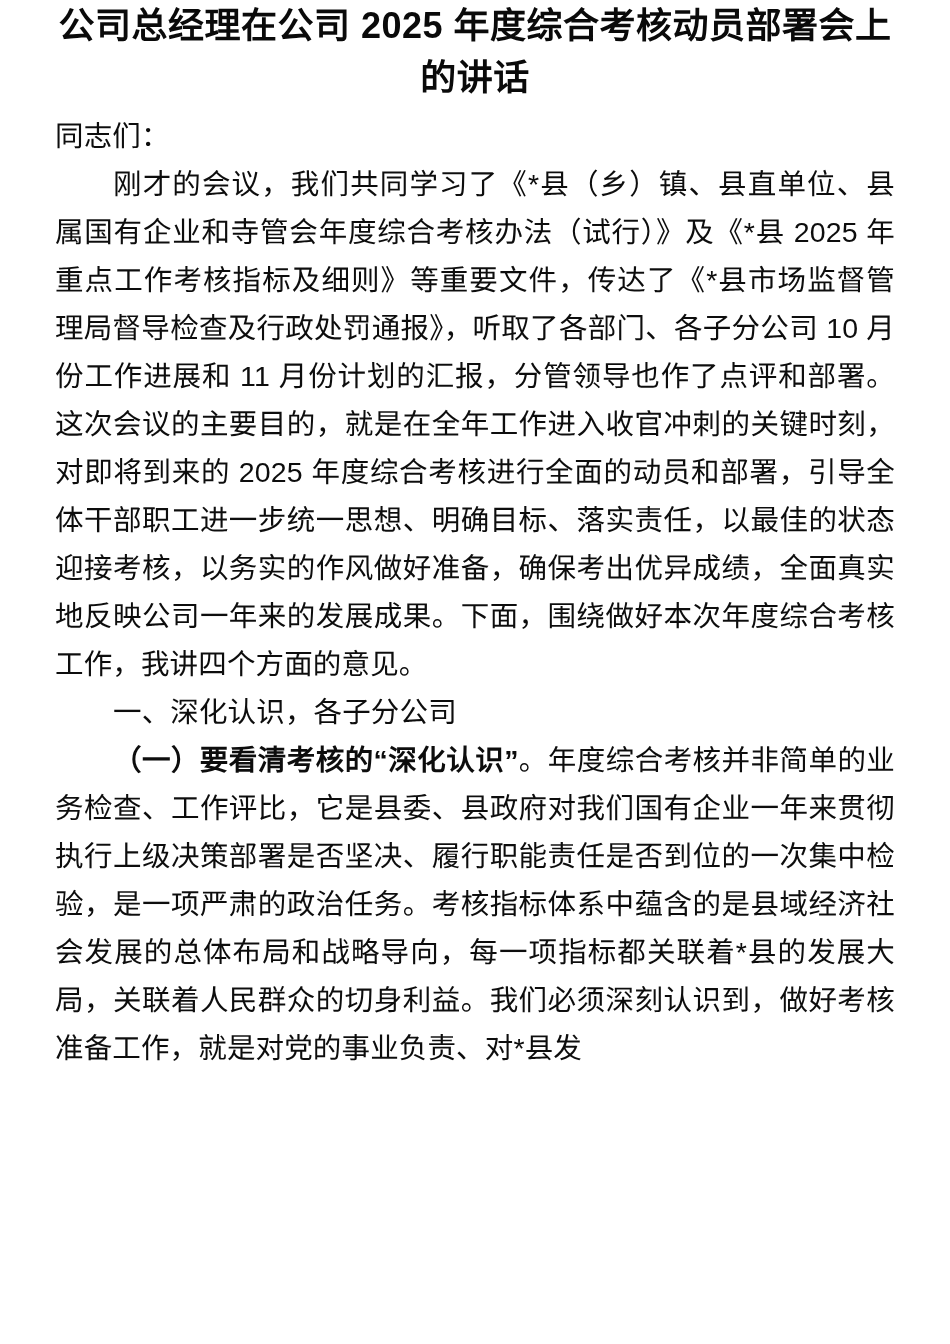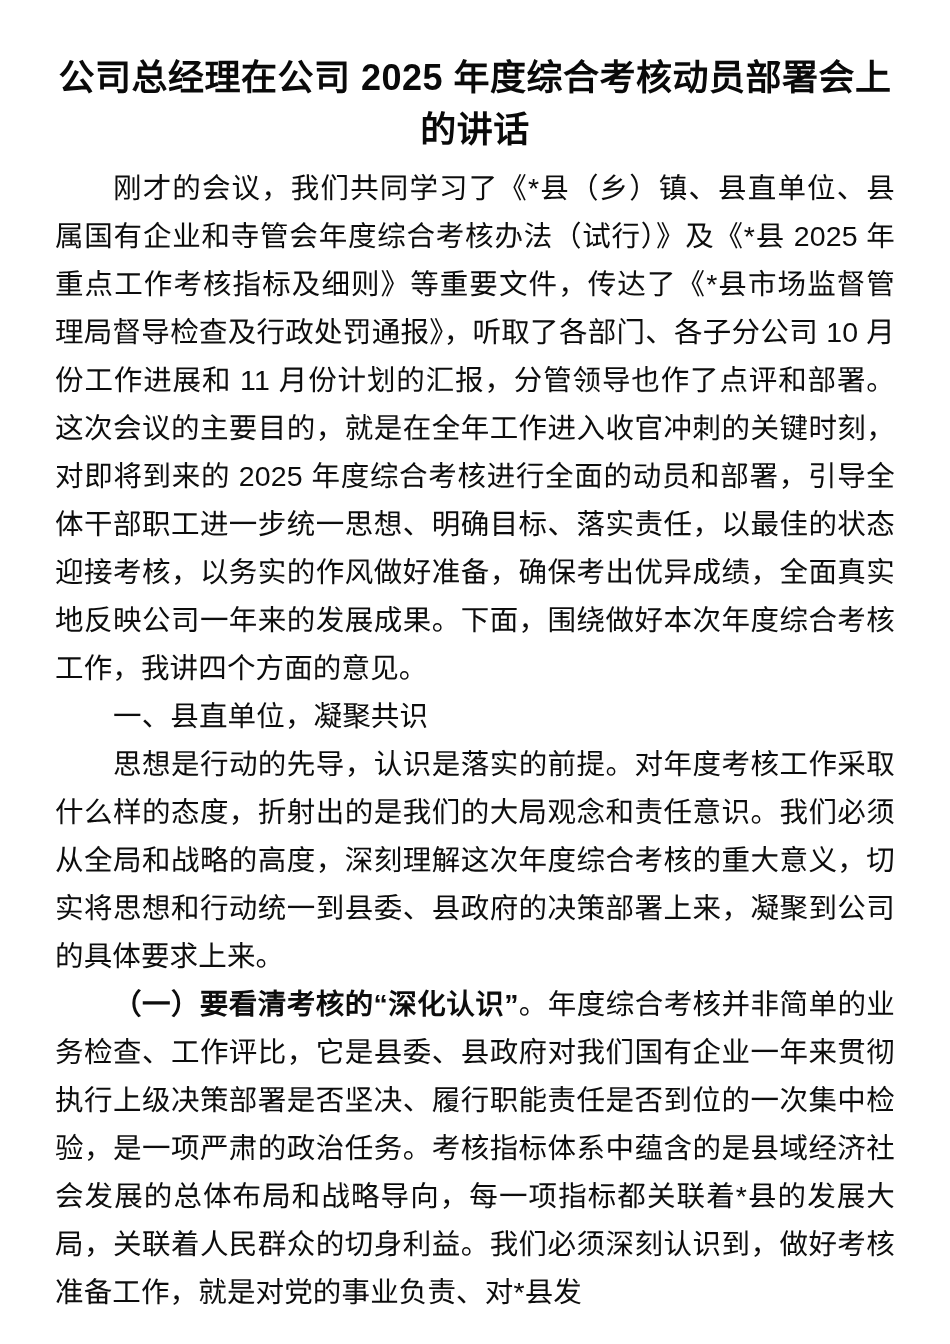--- a/index.html
+++ b/index.html
@@ -33,21 +33,20 @@
   }
 
   
   .doc-title {
     font-size: 36px;
     font-weight: bold;
     line-height: 52px;
     text-align: center;
     letter-spacing: 0.5px;
     margin: 0;
-    padding-top: 52px;
     padding-bottom: 8px;
     color: #0a0a0a;
   }
 
   
   .para {
     font-size: 28.5px;
     line-height: 48px;
     text-align: justify;
     text-justify: inter-ideograph;
@@ -79,23 +78,23 @@
   }
 </style>
 </head>
 <body>
 
 <div class="page">
   <div class="doc-body">
 
     <h1 class="doc-title">公司总经理在公司 2025 年度综合考核动员部署会上的讲话</h1>
 
+    <p class="para no-indent">同志们：</p>
 
     <p class="para indent-2">刚才的会议，我们共同学习了《*县（乡）镇、县直单位、县属国有企业和寺管会年度综合考核办法（试行）》及《*县 2025 年重点工作考核指标及细则》等重要文件，传达了《*县市场监督管理局督导检查及行政处罚通报》，听取了各部门、各子分公司 10 月份工作进展和 11 月份计划的汇报，分管领导也作了点评和部署。这次会议的主要目的，就是在全年工作进入收官冲刺的关键时刻，对即将到来的 2025 年度综合考核进行全面的动员和部署，引导全体干部职工进一步统一思想、明确目标、落实责任，以最佳的状态迎接考核，以务实的作风做好准备，确保考出优异成绩，全面真实地反映公司一年来的发展成果。下面，围绕做好本次年度综合考核工作，我讲四个方面的意见。</p>
 
-    <p class="heading-para">一、县直单位，凝聚共识</p>
+    <p class="heading-para">一、深化认识，各子分公司</p>
 
-    <p class="para indent-2">思想是行动的先导，认识是落实的前提。对年度考核工作采取什么样的态度，折射出的是我们的大局观念和责任意识。我们必须从全局和战略的高度，深刻理解这次年度综合考核的重大意义，切实将思想和行动统一到县委、县政府的决策部署上来，凝聚到公司的具体要求上来。</p>
 
     <p class="para indent-2"><span class="bold-run">（一）要看清考核的“深化认识”</span><span>。年度综合考核并非简单的业务检查、工作评比，它是县委、县政府对我们国有企业一年来贯彻执行上级决策部署是否坚决、履行职能责任是否到位的一次集中检验，是一项严肃的政治任务。考核指标体系中蕴含的是县域经济社会发展的总体布局和战略导向，每一项指标都关联着*县的发展大局，关联着人民群众的切身利益。我们必须深刻认识到，做好考核准备工作，就是对党的事业负责、对*县发</span></p>
 
   </div>
 </div>
 
 </body></html>

